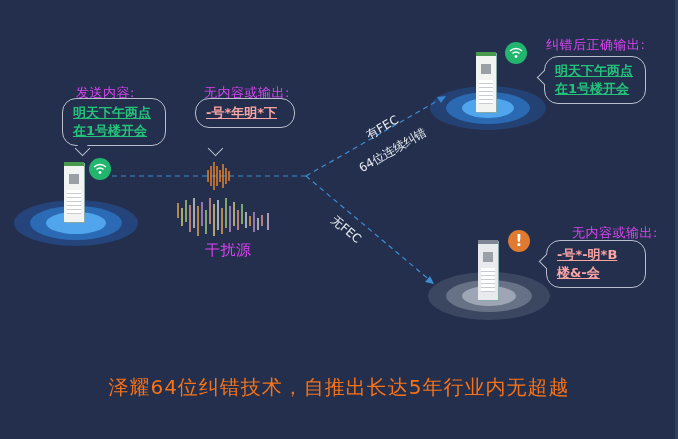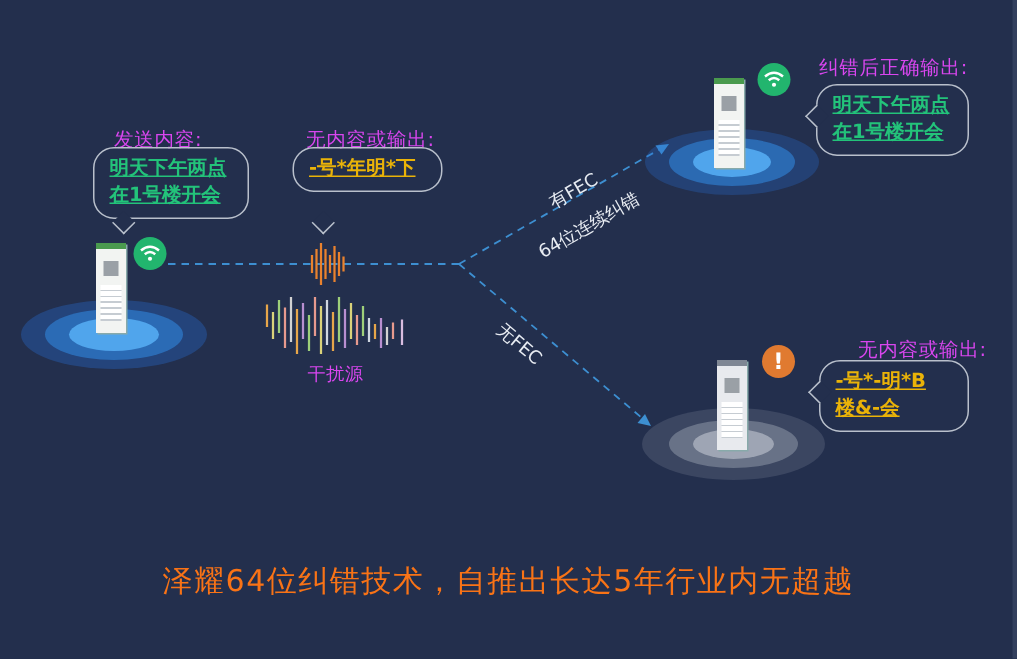--- a/index.html
+++ b/index.html
@@ -3,21 +3,21 @@
 <meta charset="utf-8">
 <style>
   html,body{margin:0;padding:0;}
   body{width:678px;height:439px;background:#232f4d;overflow:hidden;position:relative;font-family:"DejaVu Sans","Liberation Sans",sans-serif;}
   .stage{position:absolute;left:0;top:0;width:678px;height:439px;background:#232f4d;}
   .edge{position:absolute;right:0;top:0;width:3px;height:439px;background:#33405e;}
   .abs{position:absolute;}
   .label{color:#d946ef;font-size:13px;white-space:nowrap;letter-spacing:0.5px;}
   .bubble{position:absolute;border:1.5px solid #b9c0cc;border-radius:14px;padding:5px 10px;font-size:13px;line-height:18px;font-weight:bold;text-decoration:underline;}
   .bubble.green{color:#23c37a;}
-  .bubble.orange{color:#eab308;}
+  .bubble.orange{color:#fca5a5;}
   .tail-down{position:absolute;width:10px;height:10px;border-right:1.5px solid #b9c0cc;border-bottom:1.5px solid #b9c0cc;background:#232f4d;transform:rotate(45deg);}
   .tail-left{position:absolute;width:10px;height:10px;border-left:1.5px solid #b9c0cc;border-bottom:1.5px solid #b9c0cc;background:#232f4d;transform:rotate(45deg);}
   .wifi{position:absolute;width:22px;height:22px;border-radius:50%;background:#22b56e;display:flex;align-items:center;justify-content:center;}
   .warn{position:absolute;width:22px;height:22px;border-radius:50%;background:#e07a30;color:#fff;font-weight:bold;font-size:15px;display:flex;align-items:center;justify-content:center;}
   .glow{position:absolute;border-radius:50%;}
   .module{position:absolute;width:20px;height:56px;background:#f2f4f2;border-top:4px solid #4a9a4e;box-shadow:1px 1px 0 #8aa;}
   .module .qr{position:absolute;left:5px;top:8px;width:10px;height:10px;background:#9aa0a6;}
   .module .lines{position:absolute;left:3px;top:24px;width:14px;height:24px;background:repeating-linear-gradient(#fff 0 3px,#c6ccd2 3px 4px);}
   .caption{position:absolute;left:0;width:678px;top:374px;text-align:center;color:#f97316;font-size:20px;letter-spacing:1px;white-space:nowrap;}
   .diag-label{position:absolute;color:#e8ecf2;font-size:12px;white-space:nowrap;transform-origin:left top;}
@@ -93,21 +93,21 @@
         <path d="M3.5 6.5 Q7 3.5 10.5 6.5" stroke="#fff" stroke-width="1.6" fill="none"></path>
         <circle cx="7" cy="9.5" r="1.4" fill="#fff"></circle>
       </svg>
   </div>
 
   <div class="label abs" style="left:204px;top:84px">无内容或输出:</div>
   <div class="bubble orange" style="left:195px;top:98px;width:78px">
     <div>-号*年明*下</div>
   </div>
   <div class="tail-down" style="left:210px;top:143px"></div>
-  <div class="label abs" style="left:205px;top:241px;font-size:12px">干扰源</div>
+  <div class="label abs" style="left:205px;top:241px;font-size:15px">干扰源</div>
 
   <div class="diag-label" style="left:358px;top:132px;transform:rotate(-30deg)">
     <div style="padding-left:6px">有FEC</div>
   </div>
   <div class="diag-label" style="left:356px;top:162px;transform:rotate(-30deg)">64位连续纠错</div>
   <div class="diag-label" style="left:338px;top:212px;transform:rotate(40deg)">无FEC</div>
 
   <div class="glow" style="left:430px;top:86px;width:116px;height:44px;background:rgba(40,110,210,0.3);"></div>
   <div class="glow" style="left:446px;top:92px;width:84px;height:32px;background:rgba(50,140,230,0.55);"></div>
   <div class="glow" style="left:462px;top:98px;width:52px;height:20px;background:rgba(90,180,250,0.8);"></div>

